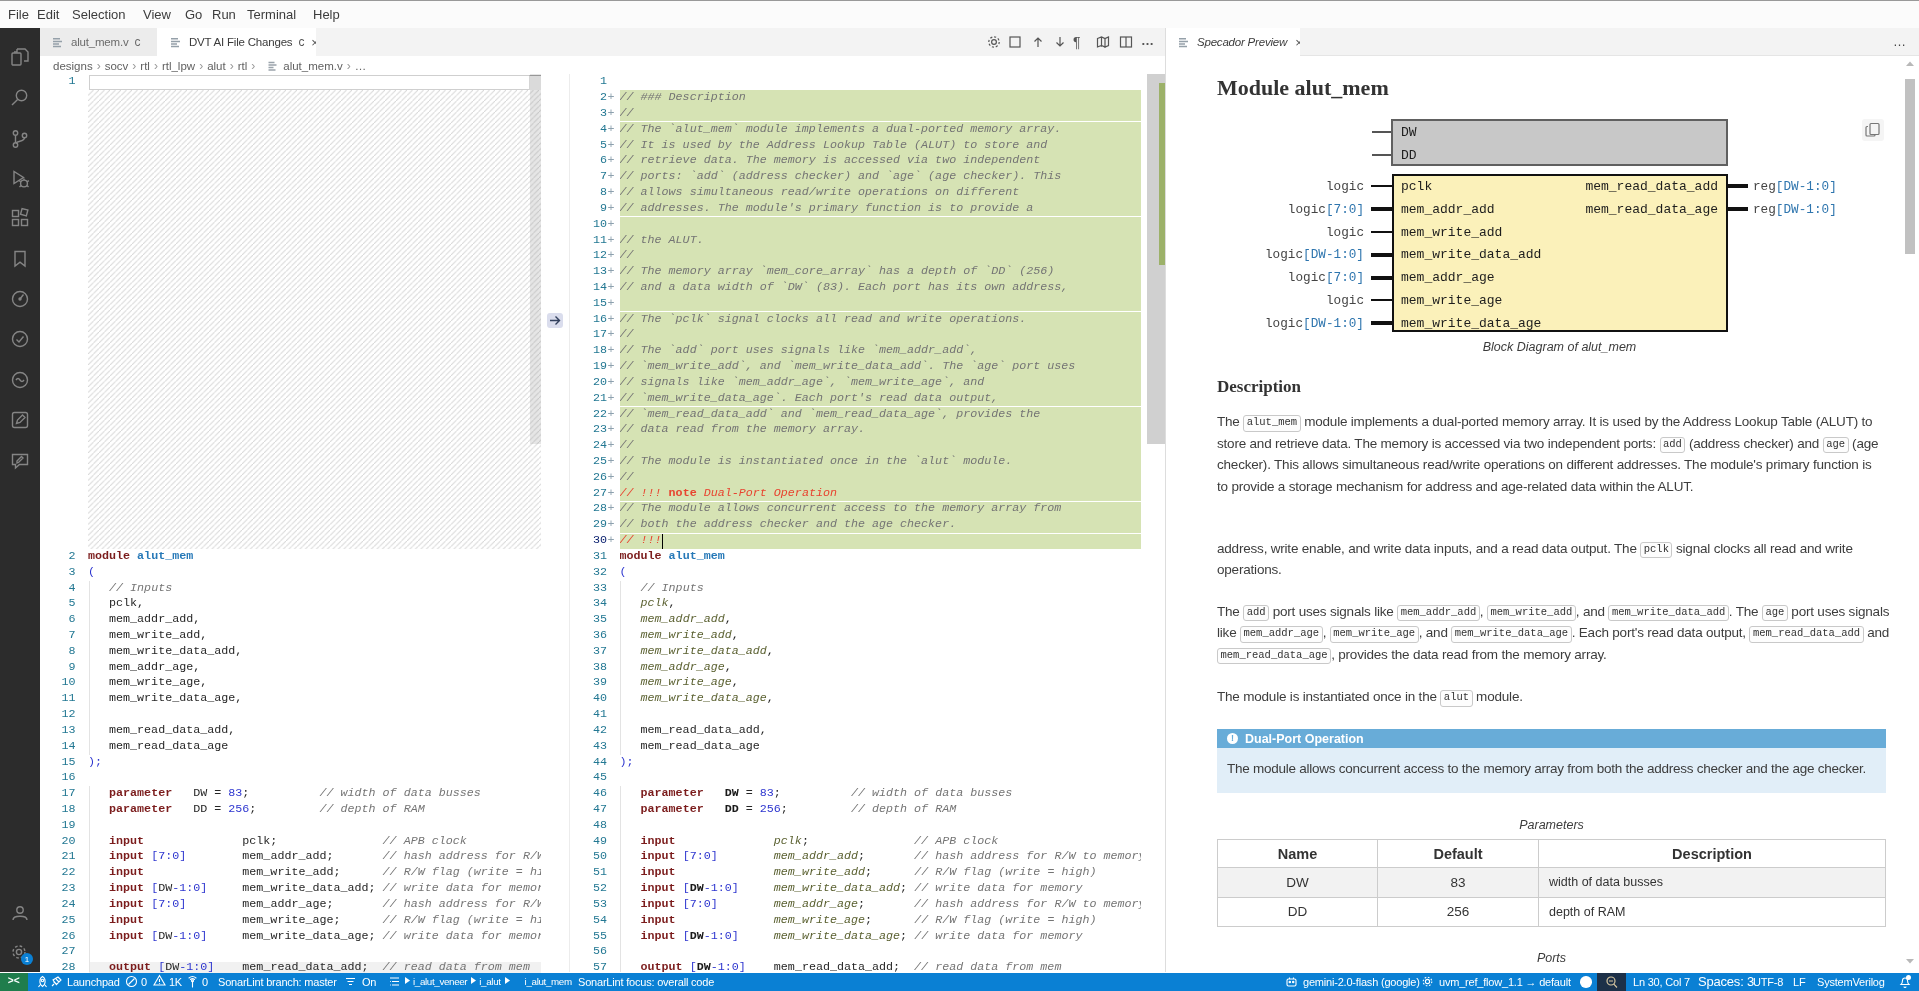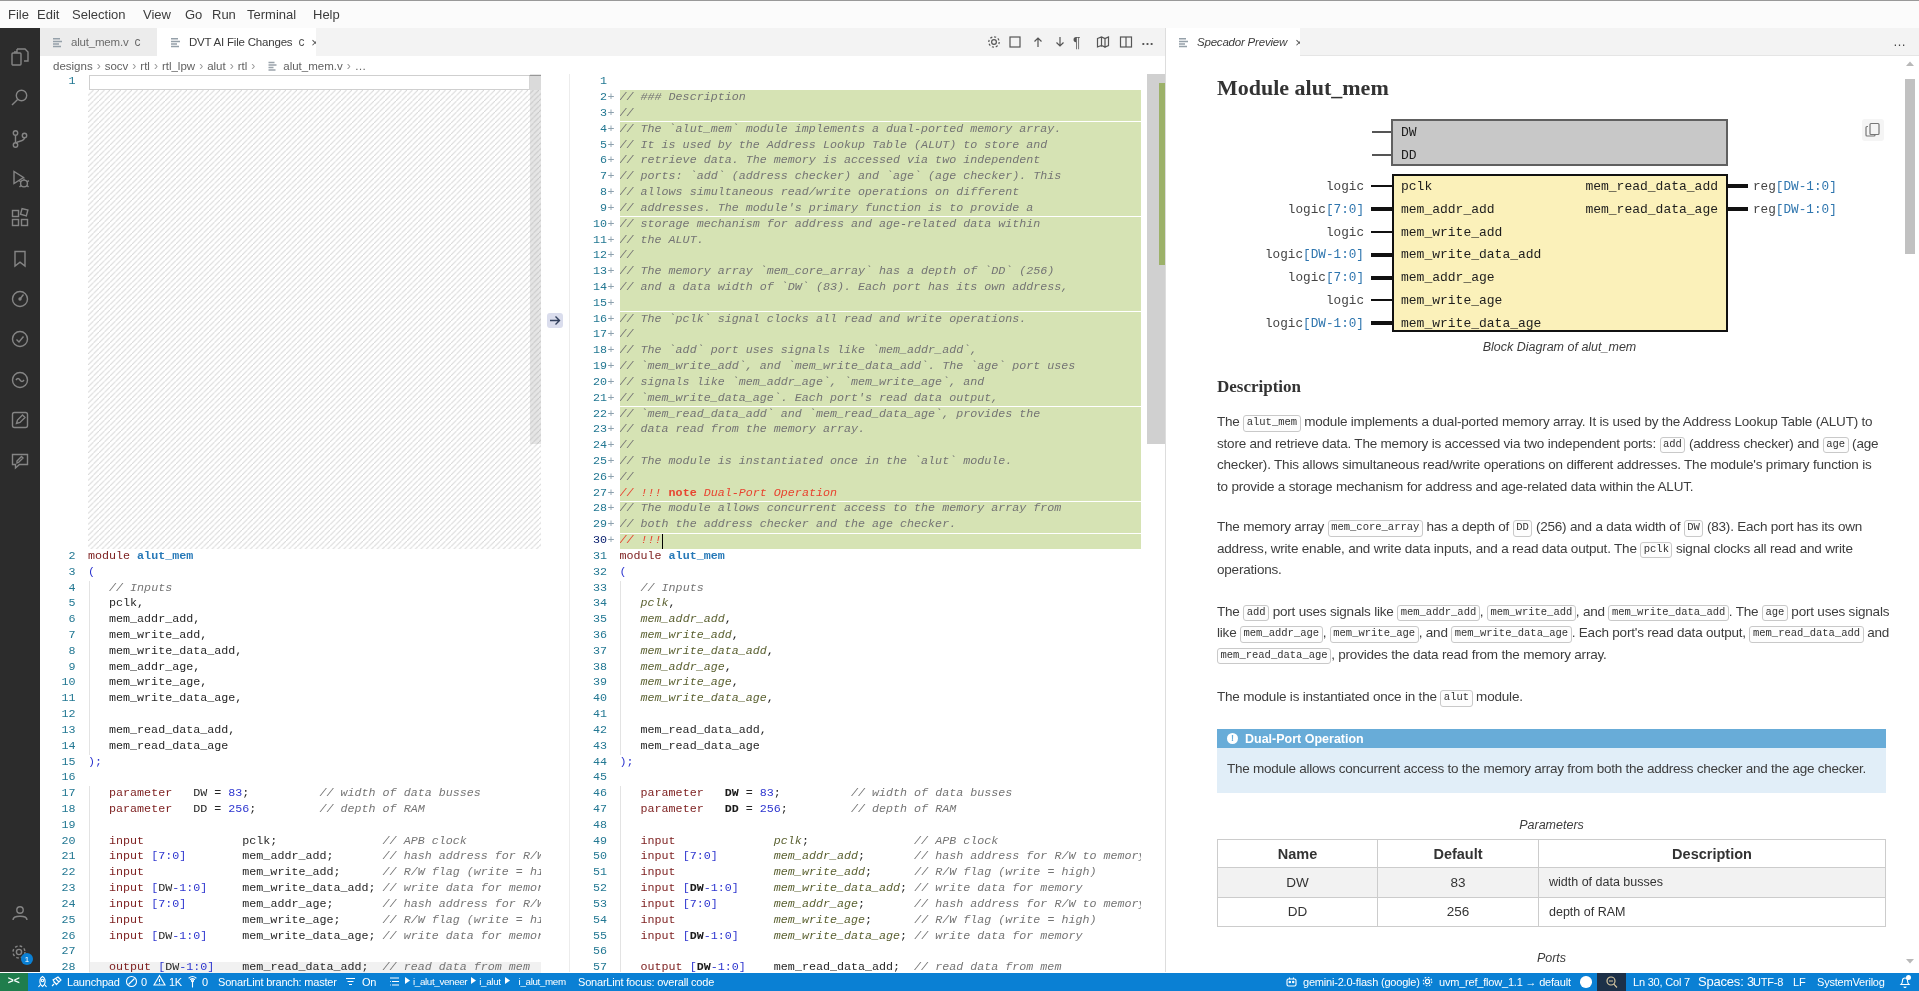--- a/index.html
+++ b/index.html
@@ -2,21 +2,21 @@
 <html><head><meta charset="utf-8"><title>x</title><style>
 *{margin:0;padding:0;box-sizing:border-box}
 html,body{width:1919px;height:991px;overflow:hidden;background:#fff;
  font-family:"Liberation Sans",sans-serif}
 #root{position:relative;width:1919px;height:991px;overflow:hidden}
 .a{position:absolute}
 .cl{position:absolute;font:11.7px/15.82px "Liberation Mono",monospace;
  white-space:pre;color:#262626;overflow:hidden}
 .ln{position:absolute;font:11.7px/15.82px "Liberation Mono",monospace;
  color:#237893;text-align:right;white-space:pre}
-.kw{color:#7b1c1c;font-weight:normal}
+.kw{color:#7b1c1c;font-weight:bold}
 .mn{color:#2779b8;font-weight:bold}
 .pu{color:#2d35cf}
 .cm{color:#747474;font-style:italic}
 .ii{color:#5a6030;font-style:italic}
 .bb{font-weight:bold;color:#1a1a1a}
 .rd{color:#e8432f;font-style:italic}
 .rdb{color:#e8432f;font-weight:bold}
 .plus{position:absolute;font:11.7px/15.82px "Liberation Mono",monospace;color:#8da0ae}
 #menubar{position:absolute;left:0;top:1px;width:1919px;height:27px;background:#fbfbfb;
  font-size:13px;color:#3c3c3c}
@@ -290,21 +290,20 @@
 <div class="plus" style="left:607.5px;top:169.22px">+</div>
 <div class="cl" style="left:619.5px;top:169.22px;width:521.5px"><span class="cm">// ports: `add` (address checker) and `age` (age checker). This</span></div>
 <div class="ln" style="left:569px;top:185.04000000000002px;width:38px;color:#237893">8</div>
 <div class="plus" style="left:607.5px;top:185.04000000000002px">+</div>
 <div class="cl" style="left:619.5px;top:185.04000000000002px;width:521.5px"><span class="cm">// allows simultaneous read/write operations on different</span></div>
 <div class="ln" style="left:569px;top:200.86px;width:38px;color:#237893">9</div>
 <div class="plus" style="left:607.5px;top:200.86px">+</div>
 <div class="cl" style="left:619.5px;top:200.86px;width:521.5px"><span class="cm">// addresses. The module's primary function is to provide a</span></div>
 <div class="ln" style="left:569px;top:216.68px;width:38px;color:#237893">10</div>
 <div class="plus" style="left:607.5px;top:216.68px">+</div>
-<div class="cl" style="left:619.5px;top:216.68px;width:521.5px"><span class="cm">// storage mechanism for address and age-related data within</span></div>
 <div class="ln" style="left:569px;top:232.5px;width:38px;color:#237893">11</div>
 <div class="plus" style="left:607.5px;top:232.5px">+</div>
 <div class="cl" style="left:619.5px;top:232.5px;width:521.5px"><span class="cm">// the ALUT.</span></div>
 <div class="ln" style="left:569px;top:248.32px;width:38px;color:#237893">12</div>
 <div class="plus" style="left:607.5px;top:248.32px">+</div>
 <div class="cl" style="left:619.5px;top:248.32px;width:521.5px"><span class="cm">//</span></div>
 <div class="ln" style="left:569px;top:264.14px;width:38px;color:#237893">13</div>
 <div class="plus" style="left:607.5px;top:264.14px">+</div>
 <div class="cl" style="left:619.5px;top:264.14px;width:521.5px"><span class="cm">// The memory array `mem_core_array` has a depth of `DD` (256)</span></div>
 <div class="ln" style="left:569px;top:279.96px;width:38px;color:#237893">14</div>
@@ -461,21 +460,20 @@
 <div class="cl" style="left:1753px;top:178.8px;font-size:12.7px;line-height:15px;color:#444">reg<span style="color:#2e75ae">[DW-1:0]</span></div>
 <div class="a" style="left:1727px;top:207.3px;width:21px;height:4px;background:#111"></div>
 <div class="cl" style="left:1518px;top:201.8px;width:200px;text-align:right;font-size:13px;line-height:15px;color:#1d1d1d">mem_read_data_age</div>
 <div class="cl" style="left:1753px;top:201.8px;font-size:12.7px;line-height:15px;color:#444">reg<span style="color:#2e75ae">[DW-1:0]</span></div>
 <div class="a" style="left:1391px;top:340px;width:337px;text-align:center;font-size:12.5px;font-style:italic;color:#3c3c3c">Block Diagram of alut_mem</div>
 <div class="a" style="left:1217px;top:377px;font-family:&quot;Liberation Serif&quot;,serif;font-size:17px;font-weight:bold;color:#333">Description</div>
 <div class="bodytext" style="left:1217px;top:411.2px">The <span class="chip">alut_mem</span> module implements a dual-ported memory array. It is used by the Address Lookup Table (ALUT) to</div>
 <div class="bodytext" style="left:1217px;top:432.8px">store and retrieve data. The memory is accessed via two independent ports: <span class="chip">add</span> (address checker) and <span class="chip">age</span> (age</div>
 <div class="bodytext" style="left:1217px;top:454.4px">checker). This allows simultaneous read/write operations on different addresses. The module's primary function is</div>
 <div class="bodytext" style="left:1217px;top:476.0px">to provide a storage mechanism for address and age-related data within the ALUT.</div>
-<div class="bodytext" style="left:1217px;top:516.2px">The memory array <span class="chip">mem_core_array</span> has a depth of <span class="chip">DD</span> (256) and a data width of <span class="chip">DW</span> (83). Each port has its own</div>
 <div class="bodytext" style="left:1217px;top:537.8px">address, write enable, and write data inputs, and a read data output. The <span class="chip">pclk</span> signal clocks all read and write</div>
 <div class="bodytext" style="left:1217px;top:559.4px">operations.</div>
 <div class="bodytext" style="left:1217px;top:600.7px">The <span class="chip">add</span> port uses signals like <span class="chip">mem_addr_add</span>, <span class="chip">mem_write_add</span>, and <span class="chip">mem_write_data_add</span>. The <span class="chip">age</span> port uses signals</div>
 <div class="bodytext" style="left:1217px;top:622.3px">like <span class="chip">mem_addr_age</span>, <span class="chip">mem_write_age</span>, and <span class="chip">mem_write_data_age</span>. Each port's read data output, <span class="chip">mem_read_data_add</span> and</div>
 <div class="bodytext" style="left:1217px;top:643.9px"><span class="chip">mem_read_data_age</span>, provides the data read from the memory array.</div>
 <div class="bodytext" style="left:1217px;top:686.2px">The module is instantiated once in the <span class="chip">alut</span> module.</div>
 <div class="a" style="left:1217px;top:729px;width:669px;height:19px;background:#68acd8;color:#fff;font-size:12.5px;font-weight:bold;display:flex;align-items:center">
       <span style="margin-left:10px;width:11px;height:11px;border-radius:50%;background:#fff;color:#68acd8;font:bold 9px/11px &quot;Liberation Sans&quot;;text-align:center">!</span>
       <span style="margin-left:7px">Dual-Port Operation</span>
     </div>
@@ -549,21 +547,21 @@
 <div class="sb" style="left:388px;color:#fff;font-size:11px"><span style="font-size:9.8px;letter-spacing:-0.35px;display:flex;align-items:center"><svg width="13" height="13" viewBox="0 0 13 13" style="margin-left:0px">
           <g fill="none" stroke="#fff" stroke-width="1.1">
             <path d="M2 3h9M4 6.5h7M4 10h7M2 6.5h.8M2 10h.8"></path>
           </g>
         </svg><span style="margin-left:3px"><svg width="7" height="9" viewBox="0 0 7 9">
             <path d="M1 1l5 3.5L1 8z" fill="#fff"></path>
           </svg></span><span style="margin-left:2px">i_alut_veneer</span><span style="margin-left:3px"><svg width="7" height="9" viewBox="0 0 7 9">
             <path d="M1 1l5 3.5L1 8z" fill="#fff"></path>
           </svg></span><span style="margin-left:2px">i_alut</span><span style="margin-left:3px"><svg width="7" height="9" viewBox="0 0 7 9">
             <path d="M1 1l5 3.5L1 8z" fill="#fff"></path>
-          </svg></span><span style="margin-left:8px">i_alut_mem</span></span></div>
+          </svg></span><span style="margin-left:14px">i_alut_mem</span></span></div>
 <div class="sb" style="left:578px;color:#fff;font-size:11px">SonarLint focus: overall code</div>
 <div class="sb" style="left:1285px;color:#fff;font-size:11px"><svg width="13" height="13" viewBox="0 0 13 13" style="margin-left:0px">
         <g fill="none" stroke="#fff" stroke-width="1.1">
           <rect x="2" y="4" width="9" height="7" rx="1.5"></rect>
           <path d="M4.5 4V2.5M8.5 4V2.5"></path>
           <circle cx="4.8" cy="7" r=".7" fill="#fff"></circle>
           <circle cx="8.2" cy="7" r=".7" fill="#fff"></circle>
         </g>
       </svg><span style="margin-left:5px">gemini-2.0-flash (google)</span></div>
 <div class="sb" style="left:1421px;color:#fff;font-size:11px"><svg width="13" height="13" viewBox="0 0 13 13" style="margin-left:0px">

